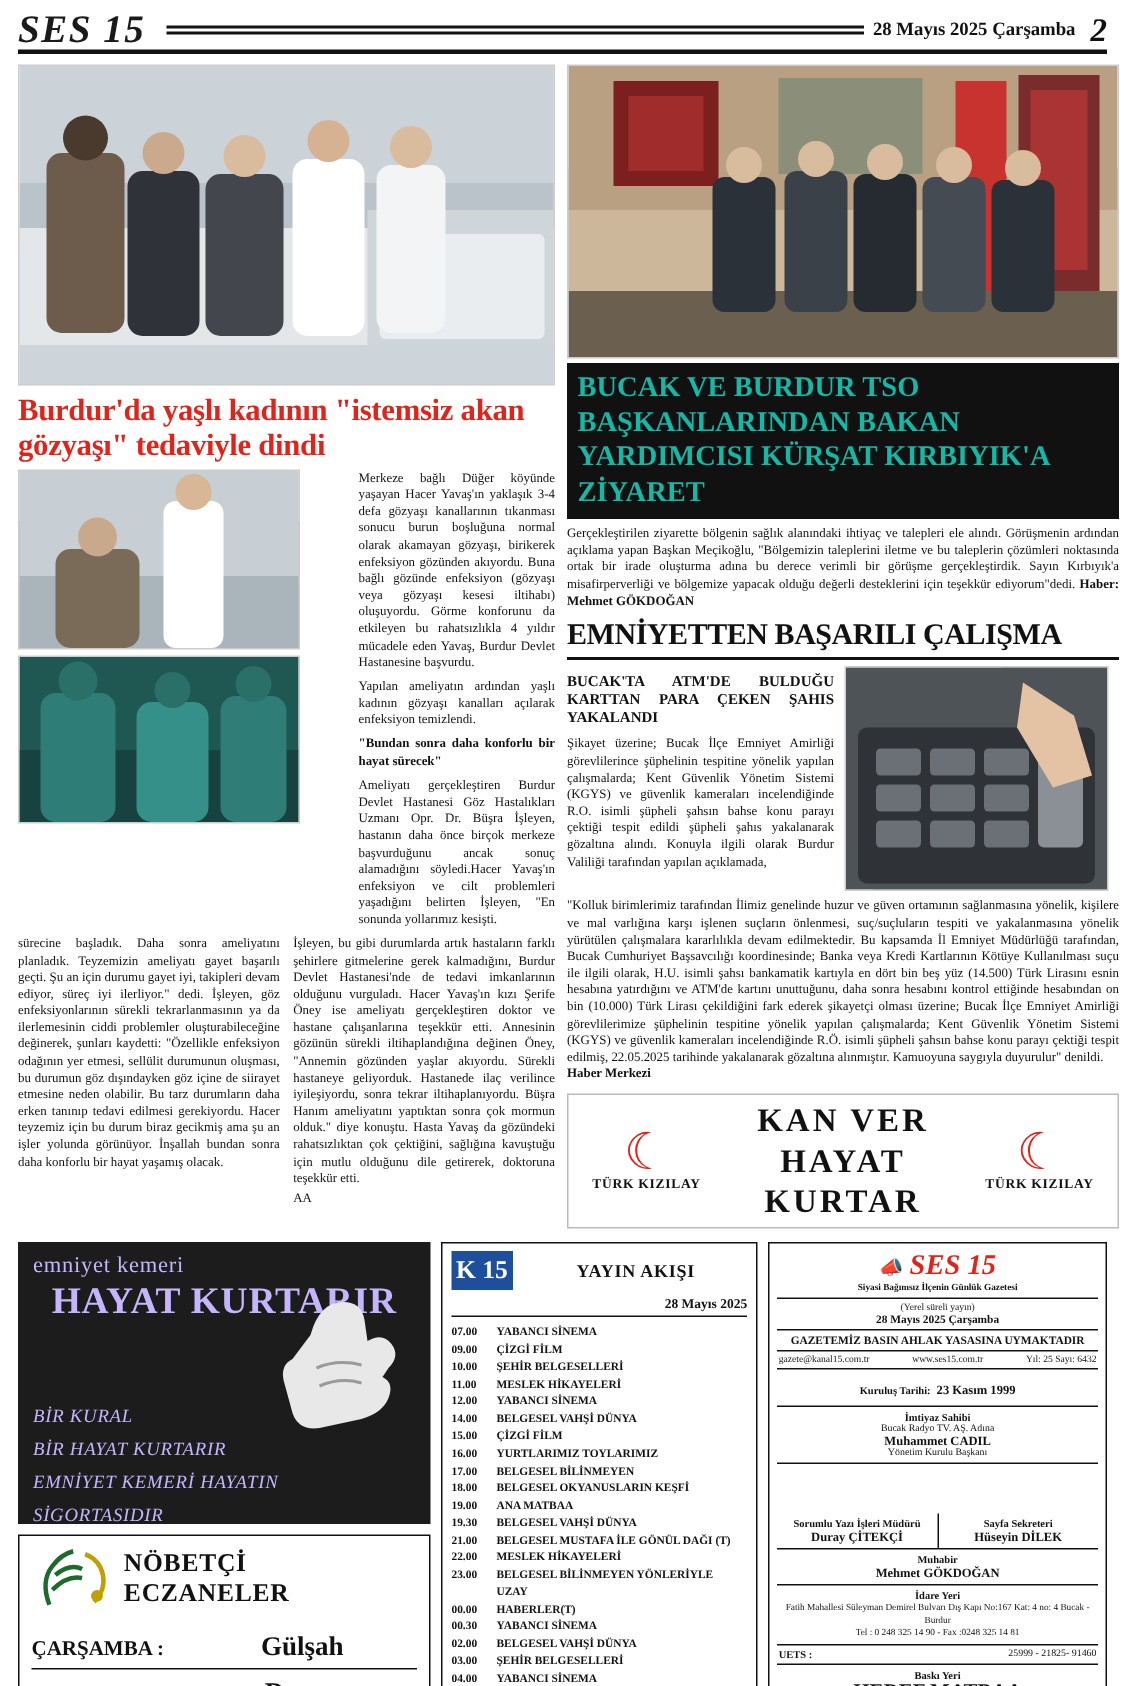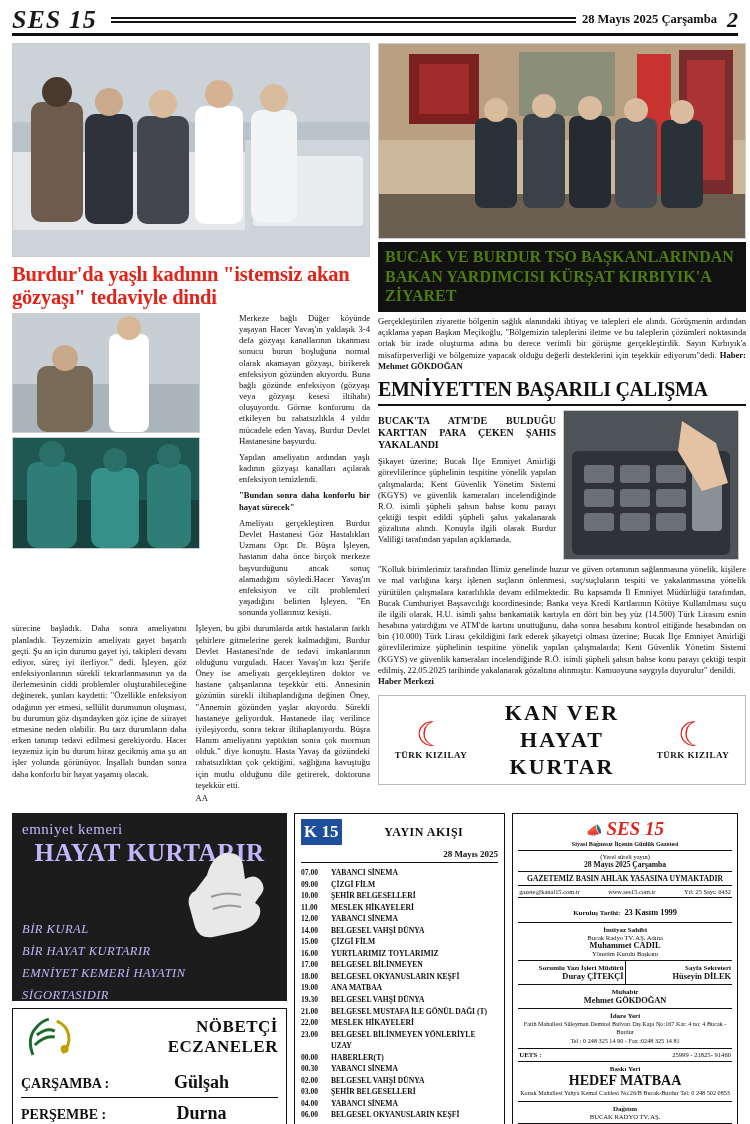--- a/index.html
+++ b/index.html
@@ -45,21 +45,21 @@
   .photo-3 { height:112px; border:1px solid #ccc; }
   .mid-text { width:163px; font-size:8.6px; line-height:1.3; text-align:justify;margin-left:32px; }
   .bold-quote { font-weight:bold; }
 
   .below-text { margin-top:5px; font-size:8.6px; line-height:1.3; text-align:justify;
      column-count:2; column-gap:9px; }
 
   
   .r-photo { height:196px; border:1px solid #ccc; }
   .r-head {
-    background:#111; color:#4d7c0f; font-weight:bold; font-size:16px; line-height:1.22;
+    background:#111; color:#14b8a6; font-weight:bold; font-size:19px; line-height:1.22;
     padding:5px 7px 6px; margin-top:3px;
   }
   .r-body { font-size:8.6px; line-height:1.32; text-align:justify; margin-top:4px; }
   .r-title2 {
     font-weight:bold; font-size:20px; margin-top:6px; border-bottom:2px solid #111;
     padding-bottom:3px; letter-spacing:-0.3px;
   }
   .r-sub { font-weight:bold; font-size:10px; line-height:1.2; margin-top:5px; }
   .r-split { display:flex; gap:7px; margin-top:4px; }
   .r-split .txt { width:178px; font-size:8.6px; line-height:1.3; text-align:justify; }
@@ -81,21 +81,21 @@
   .b3 { width:230px; }
 
   .seatbelt { background:#1c1c1c; color:#c4b5fd; height:188px; padding:8px 10px; position:relative; }
   .sb-small { font-size:15px; letter-spacing:0.5px; }
   .sb-big { font-size:25px; font-weight:bold; letter-spacing:0.5px; margin-top:1px;text-align:center; }
   .sb-lines { margin-top:52px; font-size:12.5px; font-style:italic; line-height:1.75; letter-spacing:0.5px; }
   .sb-fist { position:absolute; right:8px; top:22px; width:92px; height:110px; }
 
   .eczane { border:1px solid #111; margin-top:7px; height:160px; padding:6px 8px; }
   .ec-head { display:flex; align-items:center; gap:8px; }
-  .ec-title { font-size:17px; font-weight:bold; letter-spacing:0.5px;text-align:right; }
+  .ec-title { font-size:17px; font-weight:bold; letter-spacing:0.5px; }
   .ec-rows { margin-top:8px; font-size:14px; }
   .ec-row { display:flex; align-items:baseline; border-bottom:1px solid #111; padding:5px 0 4px; }
   .ec-day { width:104px; font-weight:bold; }
   .ec-name { flex:1; text-align:center; font-size:18px; font-weight:bold; }
 
   .yayin { border:1px solid #111; height:356px; padding:5px 6px; }
   .yayin-top { display:flex; align-items:center; gap:7px; }
   .k15 { background:#1d4f9c; color:#fff; font-weight:bold; font-size:13px; padding:3px 4px 3px 3px;
       display:flex; align-items:center; gap:2px; }
   .k15 .k { font-size:17px; }
@@ -111,21 +111,21 @@
   .ky-ses { font-family:"Liberation Serif", serif; font-weight:bold; font-style:italic; font-size:19px; color:#e2231a; }
   .ky-sub { font-size:6.2px; font-weight:bold; }
   .ky-row { display:flex; font-size:6.4px; justify-content:space-between; border-bottom:1px solid #111; padding:2px 1px; }
   .ky-center { text-align:center; font-size:7.6px; font-weight:bold; border-bottom:1px solid #111; padding:2px 0; }
   .ky-center small { font-weight:normal; font-size:6.4px; display:block; }
   .ky-block { text-align:center; border-bottom:1px solid #111; padding:3px 0; }
   .ky-lbl { font-size:7px; font-weight:bold; }
   .ky-val { font-size:8.4px; font-weight:bold; }
   .ky-val2 { font-size:6.6px; }
   .ky-two { display:flex; border-bottom:1px solid #111; }
-  .ky-two > div { flex:1; text-align:right; padding:3px 1px; }
+  .ky-two > div { flex:1; text-align:center; padding:3px 1px;margin-top:33px; }
   .ky-two > div:first-child { border-right:1px solid #111; }
   .ky-addr { font-size:6.2px; line-height:1.35; text-align:center; }
   .ky-foot { font-size:5.6px; text-align:center; padding-top:3px; font-style:italic; }
   .ky-matbaa { text-align:center; }
   .hedef { font-size:14px; font-weight:bold; }
 
   
   .img-a { background:
       radial-gradient(circle at 30% 38%, #6b5a4a 0 9%, transparent 10%),
       radial-gradient(circle at 62% 36%, #3b3b44 0 8%, transparent 9%),

